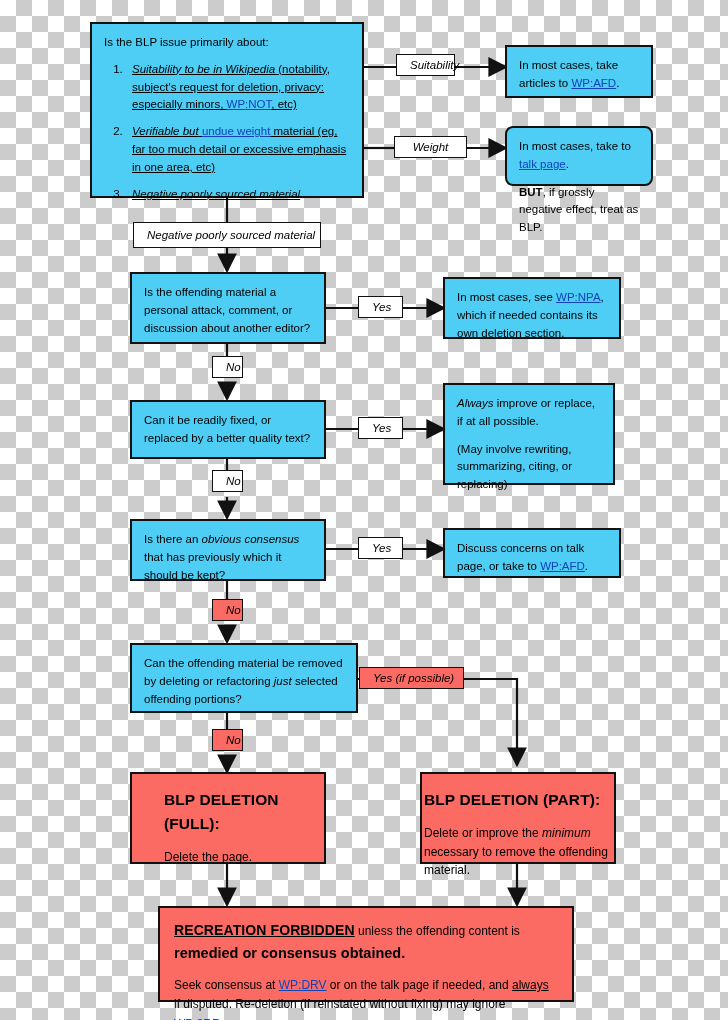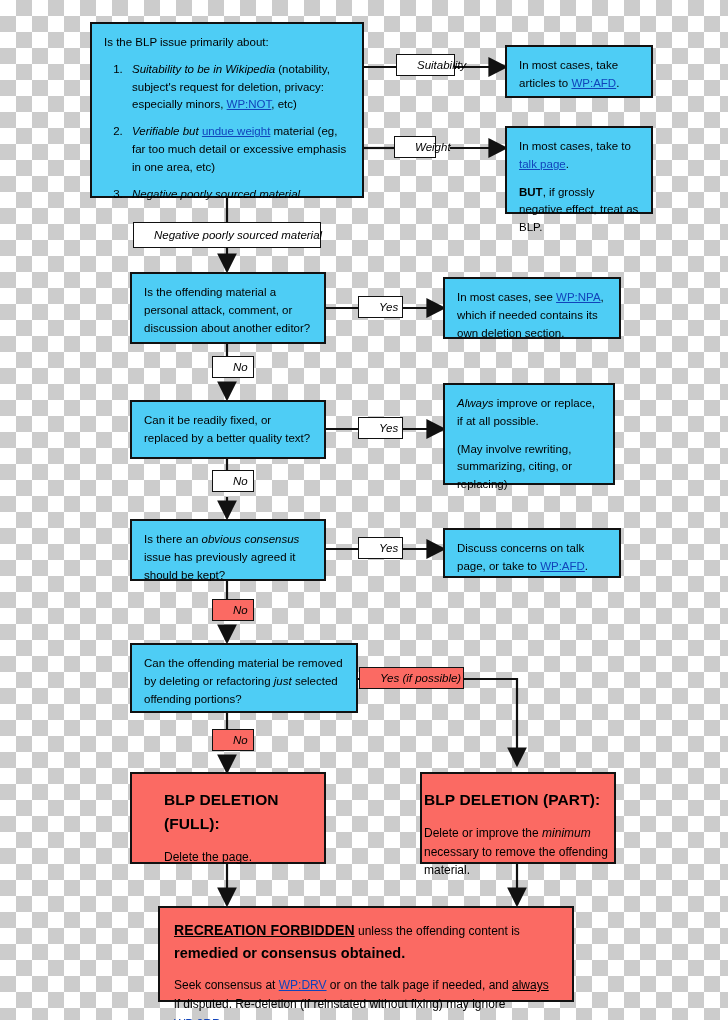--- a/index.html
+++ b/index.html
@@ -38,33 +38,34 @@
   .red  { background: #fb6a63; }
 
   .label {
     position: absolute;
     box-sizing: border-box;
     border: 1px solid #111111;
     background: #ffffff;
     font-size: 11.5px;
     font-style: italic;
     text-align: center;
-    padding: 3px 20px;
+    padding: 3px 13px;
     line-height: 1.25;
     white-space: nowrap;
     z-index: 5;
   }
   .label.red { background: #fb6a63; border-color:#111; }
 
   .node p { margin: 0 0 10px 0; }
   .node p:last-child { margin-bottom: 0; }
 
   ol.qlist {
     margin: 9px 0 0 0;
     padding-left: 22px;
+    text-decoration: underline;
   }
   ol.qlist li {
     margin-bottom: 9px;
     padding-left: 6px;
   }
   ol.qlist li:last-child { margin-bottom: 0; }
 
   .wlink {
     color: #1144bb;
     text-decoration: underline;
@@ -172,23 +173,23 @@
       </li>
     </ol>
   </div>
 
   <div class="label" style="left:396px; top:54px; width:59px;">Suitability</div>
 
   <div class="node blue" style="left:505px; top:45px; width:148px; height:53px;">
     <span>In most cases, take articles to </span><a class="wlink" href="#">WP:AFD</a><span>.</span>
   </div>
 
-  <div class="label" style="left:394px; top:136px; width:41px;">Weight</div>
-
-  <div class="node blue" style="left:505px; top:126px; width:148px; height:88px;">
+  <div class="label" style="left:394px; top:136px; width:73px;">Weight</div>
+
+  <div class="node blue" style="left:505px; top:126px; width:148px; height:60px;border-radius:8px;">
     <p><span>In most cases, take to </span><a class="wlink" href="#">talk page</a><span>.</span></p>
     <p><span class="bld">BUT</span><span>, if grossly negative effect, treat as BLP.</span></p>
   </div>
 
   <div class="label" style="left:133px; top:222px; width:188px; padding-top:5px; padding-bottom:5px;">Negative poorly sourced material</div>
 
   <div class="node blue" style="left:130px; top:272px; width:196px; height:72px;">Is the offending material a personal attack, comment, or discussion about another editor?</div>
 
   <div class="label" style="left:358px; top:296px; width:45px;">Yes</div>
 
@@ -203,21 +204,21 @@
   <div class="label" style="left:358px; top:417px; width:45px;">Yes</div>
 
   <div class="node blue" style="left:443px; top:383px; width:172px; height:102px;">
     <p><span class="ital">Always</span><span> improve or replace, if at all possible.</span></p>
     <p>(May involve rewriting, summarizing, citing, or replacing)</p>
   </div>
 
   <div class="label" style="left:212px; top:470px; width:31px;">No</div>
 
   <div class="node blue" style="left:130px; top:519px; width:196px; height:62px;">
-    <span>Is there an </span><span class="ital">obvious consensus</span><span> issue has previously agreed it should be kept?</span>
+    <span>Is there an </span><span class="ital">obvious consensus</span><span> that has previously which it should be kept?</span>
   </div>
 
   <div class="label" style="left:358px; top:537px; width:45px;">Yes</div>
 
   <div class="node blue" style="left:443px; top:528px; width:178px; height:50px;">
     <span>Discuss concerns on talk page, or take to </span><a class="wlink" href="#">WP:AFD</a><span>.</span>
   </div>
 
   <div class="label red" style="left:212px; top:599px; width:31px;">No</div>
 

